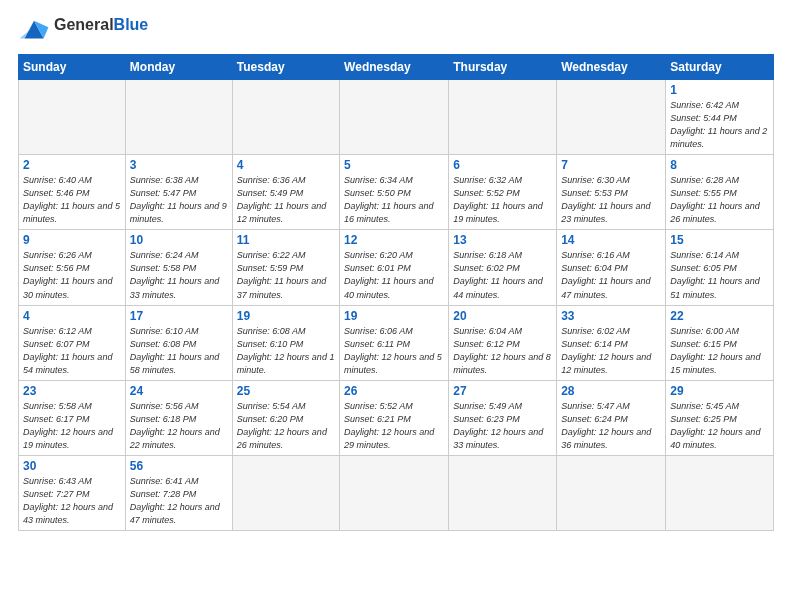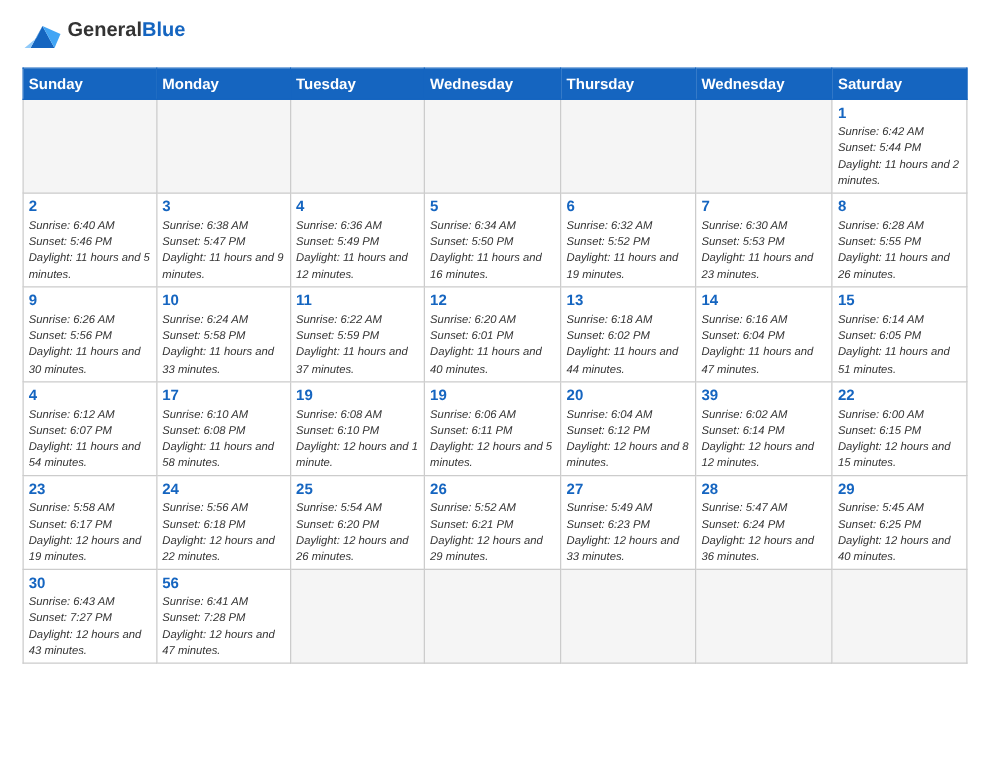--- a/index.html
+++ b/index.html
@@ -252,21 +252,21 @@
 Sunset: 6:11 PM
 Daylight: 12 hours and 5 minutes.</div>
           </td>
           <td>
             <span class="day-number">20</span>
             <div class="day-info">Sunrise: 6:04 AM
 Sunset: 6:12 PM
 Daylight: 12 hours and 8 minutes.</div>
           </td>
           <td>
-            <span class="day-number">39</span>
+            <span class="day-number">33</span>
             <div class="day-info">Sunrise: 6:02 AM
 Sunset: 6:14 PM
 Daylight: 12 hours and 12 minutes.</div>
           </td>
           <td>
             <span class="day-number">22</span>
             <div class="day-info">Sunrise: 6:00 AM
 Sunset: 6:15 PM
 Daylight: 12 hours and 15 minutes.</div>
           </td>

